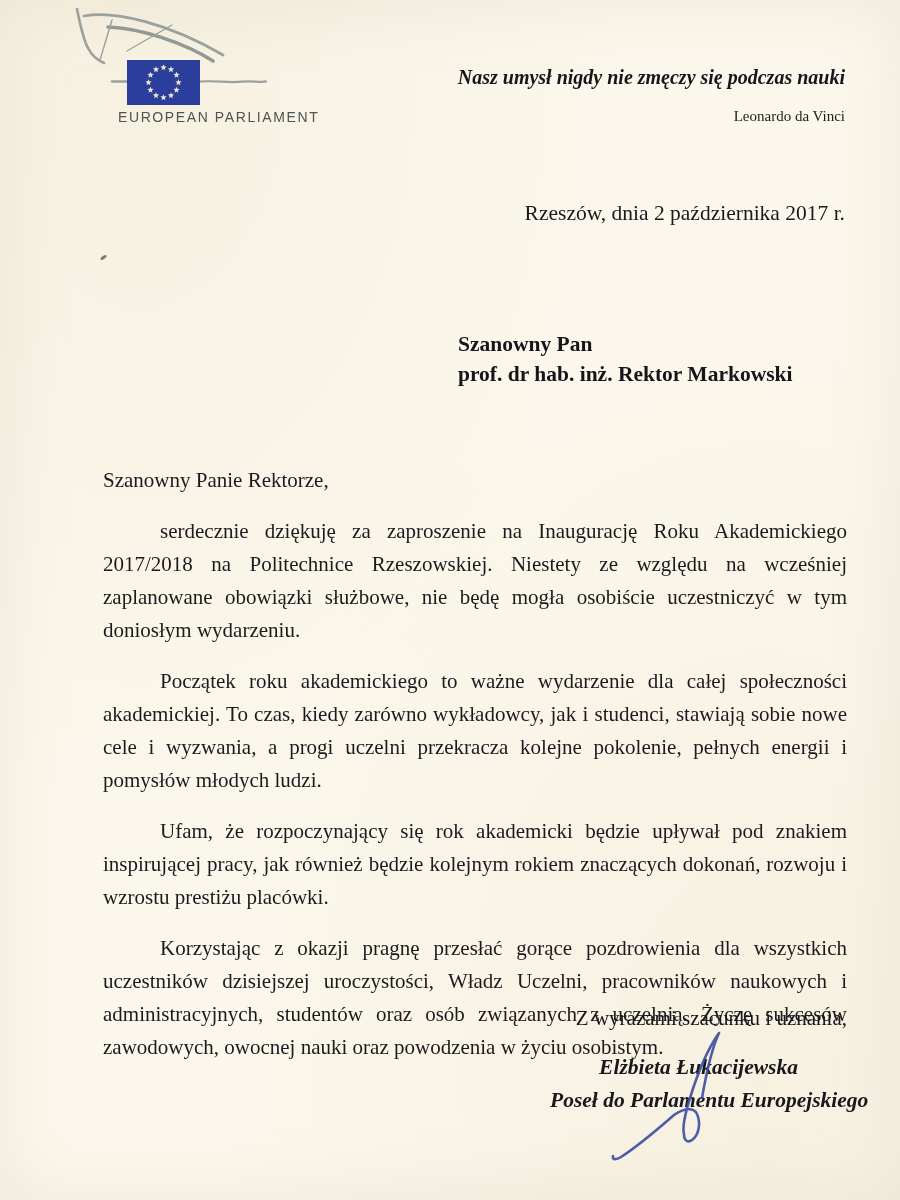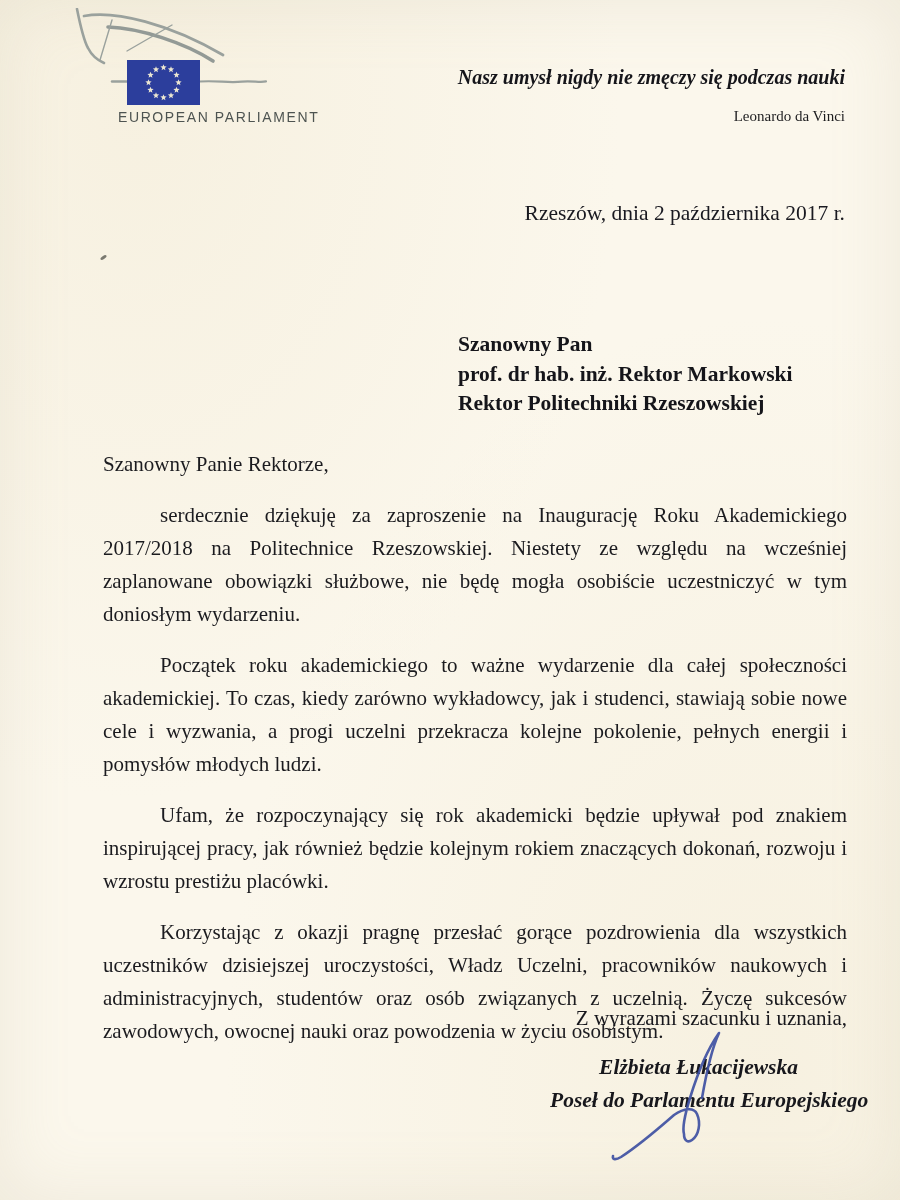--- a/index.html
+++ b/index.html
@@ -53,21 +53,21 @@
   }
 
   .recipient {
     position:absolute; left:458px; top:306px;
     font-size:21.5px; font-weight:bold;
     line-height:29.5px; color:#15151a;margin-top:24px;
   }
 
   
   .letter-body {
-    position:absolute; left:103px; top:448px; width:744px;
+    position:absolute; left:103px; top:464px; width:744px;
     font-size:21px; line-height:33px; color:#1b1b1f;
   }
   .salutation { margin:0; }
   .letter-body p.para {
     margin:18px 0 15px 0;
     text-indent:57px;
     text-align:justify;
   }
 
   
@@ -132,21 +132,20 @@
   <div class="quote">Nasz umysł nigdy nie zmęczy się podczas nauki</div>
   <div class="quote-attr">Leonardo da Vinci</div>
 
   <div class="dateline">Rzeszów, dnia 2 października 2017 r.</div>
 
   <div class="speck"></div>
 
   <div class="recipient">
     <div>Szanowny Pan</div>
     <div>prof. dr hab. inż. Rektor Markowski</div>
-    <div>Rektor Politechniki Rzeszowskiej</div>
   </div>
 
   <div class="letter-body">
     <div class="salutation">Szanowny Panie Rektorze,</div>
     <p class="para">serdecznie dziękuję za zaproszenie na Inaugurację Roku Akademickiego 2017/2018 na Politechnice Rzeszowskiej. Niestety ze względu na wcześniej zaplanowane obowiązki służbowe, nie będę mogła osobiście uczestniczyć w tym doniosłym wydarzeniu.</p>
     <p class="para">Początek roku akademickiego to ważne wydarzenie dla całej społeczności akademickiej. To czas, kiedy zarówno wykładowcy, jak i studenci, stawiają sobie nowe cele i wyzwania, a progi uczelni przekracza kolejne pokolenie, pełnych energii i pomysłów młodych ludzi.</p>
     <p class="para">Ufam, że rozpoczynający się rok akademicki będzie upływał pod znakiem inspirującej pracy, jak również będzie kolejnym rokiem znaczących dokonań, rozwoju i wzrostu prestiżu placówki.</p>
     <p class="para">Korzystając z okazji pragnę przesłać gorące pozdrowienia dla wszystkich uczestników dzisiejszej uroczystości, Władz Uczelni, pracowników naukowych i administracyjnych, studentów oraz osób związanych z uczelnią. Życzę sukcesów zawodowych, owocnej nauki oraz powodzenia w życiu osobistym.</p>
   </div>
 

